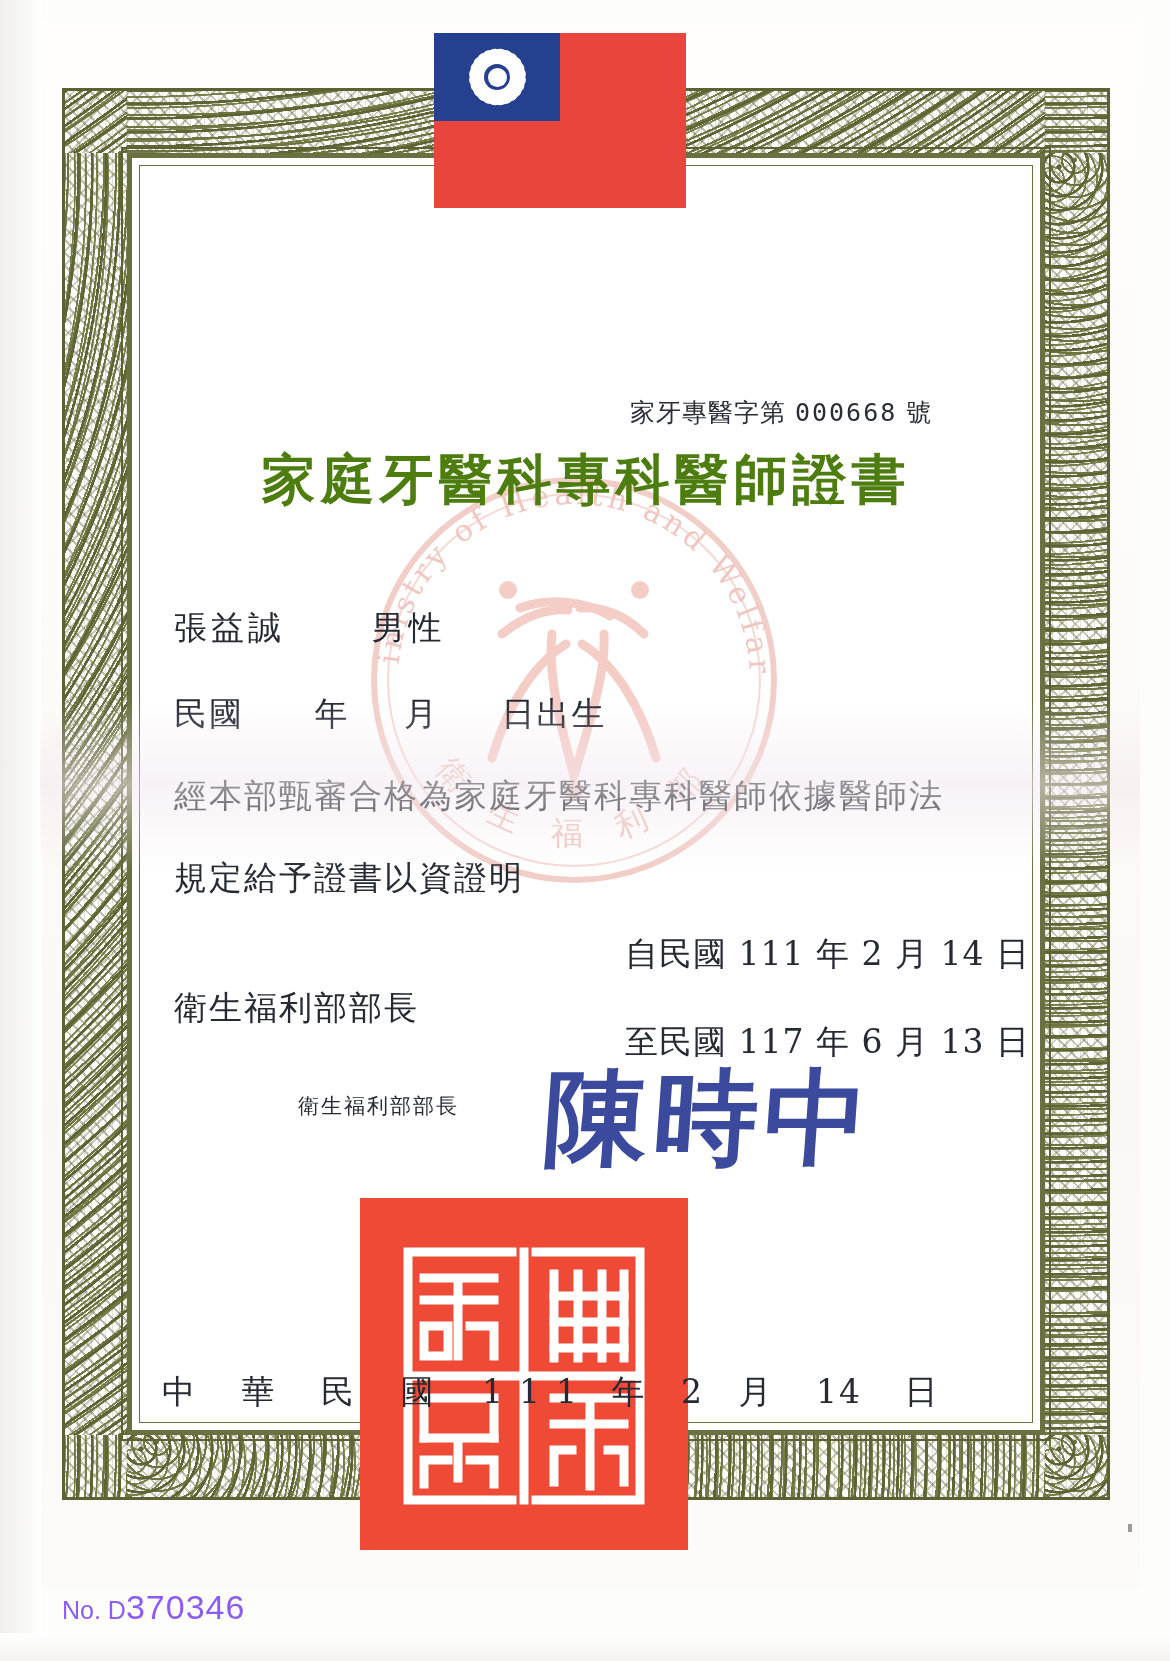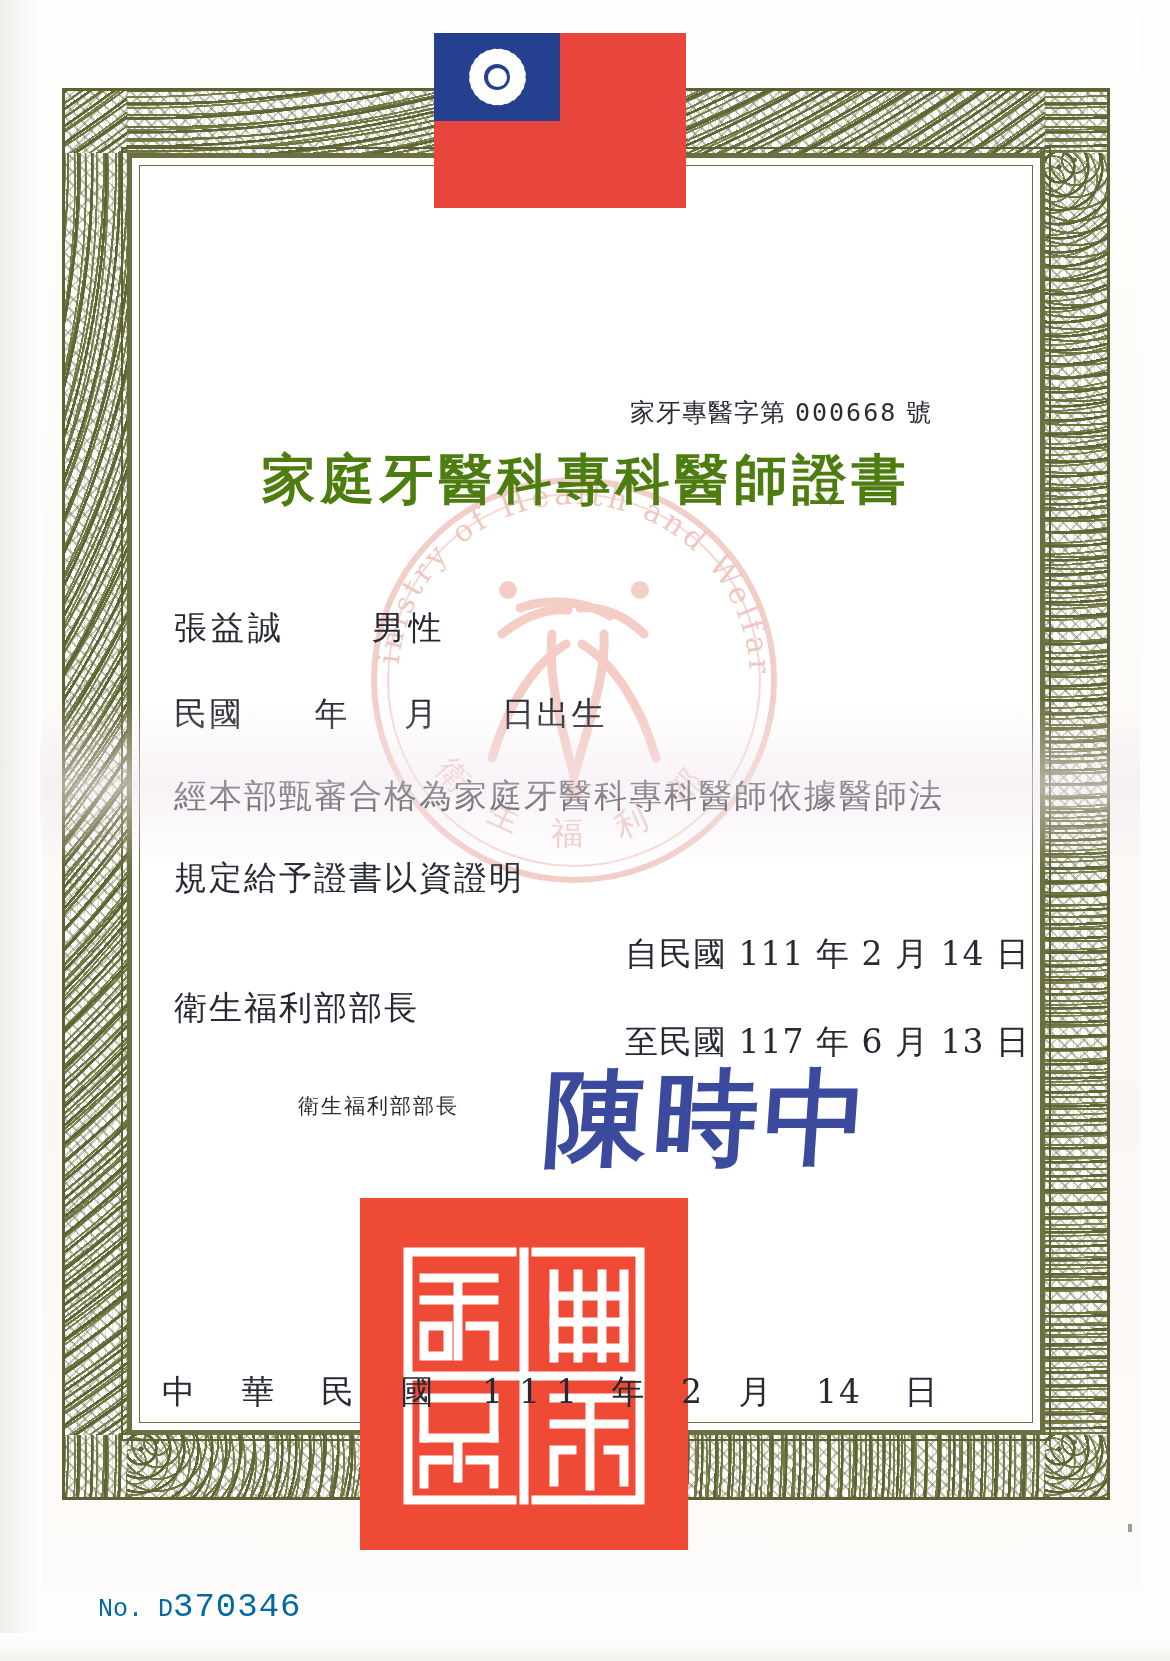--- a/index.html
+++ b/index.html
@@ -332,23 +332,22 @@
   #issue-date .mchar { margin-left: 22px; }
   #issue-date .d { margin-left: 30px; }
   #issue-date .dchar { margin-left: 30px; }
 
   
   #serial {
     position: absolute;
     left: 62px;
     top: 1588px;
     z-index: 7;
-    color: #0369a1;
-    font-family: Liberation Mono, monospace;
-    margin-left: 36px;
+    color: #8b5cf6;
+    font-family: Liberation Sans, sans-serif;
   }
   #serial .prefix { font-size: 25px; }
   #serial .digits { font-size: 34px; letter-spacing: 1px; }
 
   
   #scan-shadow-left {
     position: absolute;
     left: 0; top: 0;
     width: 42px; height: 1661px;
     background: linear-gradient(90deg, #efeeea 0%, #ffffff 100%);

